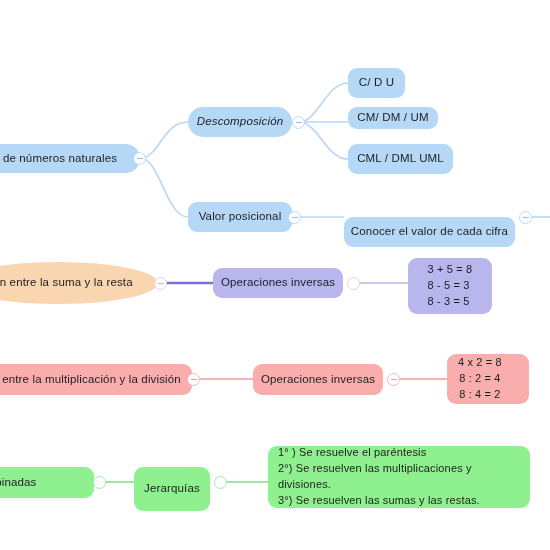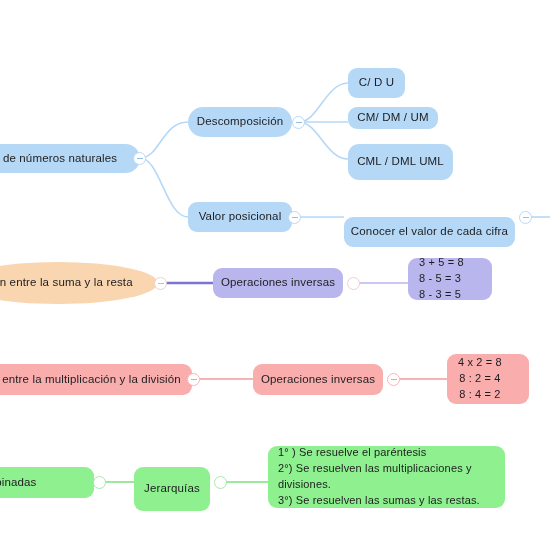--- a/index.html
+++ b/index.html
@@ -103,36 +103,36 @@
     <path d="M222,482 L 268,482" fill="none" stroke="#7be07b" stroke-width="1.6"></path>
   </svg>
 
   <div class="node pill blue pad left-text" style="left:-18px; top:144px; width:158px; height:29px;">
     <span>n de números naturales</span>
   </div>
   <div class="toggle blue-t" style="left:133px; top:152px;">
     <span class="bar"></span>
   </div>
 
-  <div class="node pill blue pad center-text" style="left:188px; top:107px; width:104px; height:30px;">
+  <div class="node pill blue pad center-text" style="left:188px; top:107px; width:104px; height:30px;font-style:italic;">
     <span>Descomposición</span>
   </div>
   <div class="toggle blue-t" style="left:292px; top:116px;">
     <span class="bar"></span>
   </div>
 
   <div class="node rounded blue pad center-text" style="left:348px; top:68px; width:57px; height:30px;">
     <span>C/ D U</span>
   </div>
 
   <div class="node rounded blue pad center-text" style="left:348px; top:107px; width:90px; height:16px;">
     <span>CM/ DM / UM</span>
   </div>
 
-  <div class="node rounded blue pad center-text" style="left:348px; top:144px; width:105px; height:36px;border-radius:11px;">
+  <div class="node rounded blue pad center-text" style="left:348px; top:144px; width:105px; height:30px;">
     <span>CML / DML UML</span>
   </div>
 
   <div class="node rounded blue pad center-text" style="left:188px; top:202px; width:104px; height:30px;">
     <span>Valor posicional</span>
   </div>
   <div class="toggle blue-t" style="left:288px; top:211px;">
     <span class="bar"></span>
   </div>
 
@@ -150,21 +150,21 @@
     <span class="bar"></span>
   </div>
 
   <div class="node rounded purple pad center-text" style="left:213px; top:268px; width:130px; height:30px;">
     <span>Operaciones inversas</span>
   </div>
   <div class="toggle purple-t plain" style="left:347px; top:277px;">
     
   </div>
 
-  <div class="node rounded purple multi pad center-text" style="left:408px; top:258px; width:84px; height:42px; text-align:left; justify-content:flex-start;">
+  <div class="node rounded purple multi pad center-text" style="left:408px; top:258px; width:84px; height:56px; text-align:left; justify-content:center;">
     <span>3 + 5 = 8
 8 - 5 = 3
 8 - 3 = 5</span>
   </div>
 
   <div class="node rounded pink pad left-text" style="left:-28px; top:364px; width:220px; height:31px;">
     <span>ión entre la multiplicación y la división</span>
   </div>
   <div class="toggle pink-t" style="left:187px; top:373px;">
     <span class="bar"></span>
@@ -190,20 +190,20 @@
     
   </div>
 
   <div class="node rounded green pad center-text" style="left:134px; top:467px; width:76px; height:44px;">
     <span>Jerarquías</span>
   </div>
   <div class="toggle green-t plain" style="left:214px; top:476px;">
     
   </div>
 
-  <div class="node rounded green multi pad center-text" style="left:268px; top:446px; width:237px; height:62px; text-align:left; justify-content:flex-start; padding:24px 10px;">
+  <div class="node rounded green multi pad center-text" style="left:268px; top:446px; width:262px; height:62px; text-align:left; justify-content:flex-start; padding:24px 10px;">
     <span>1° ) Se resuelve el paréntesis
 2°)  Se resuelven las multiplicaciones y
 divisiones.
 3°) Se resuelven las sumas y las restas.</span>
   </div>
 
 </div>
 
 </body></html>

